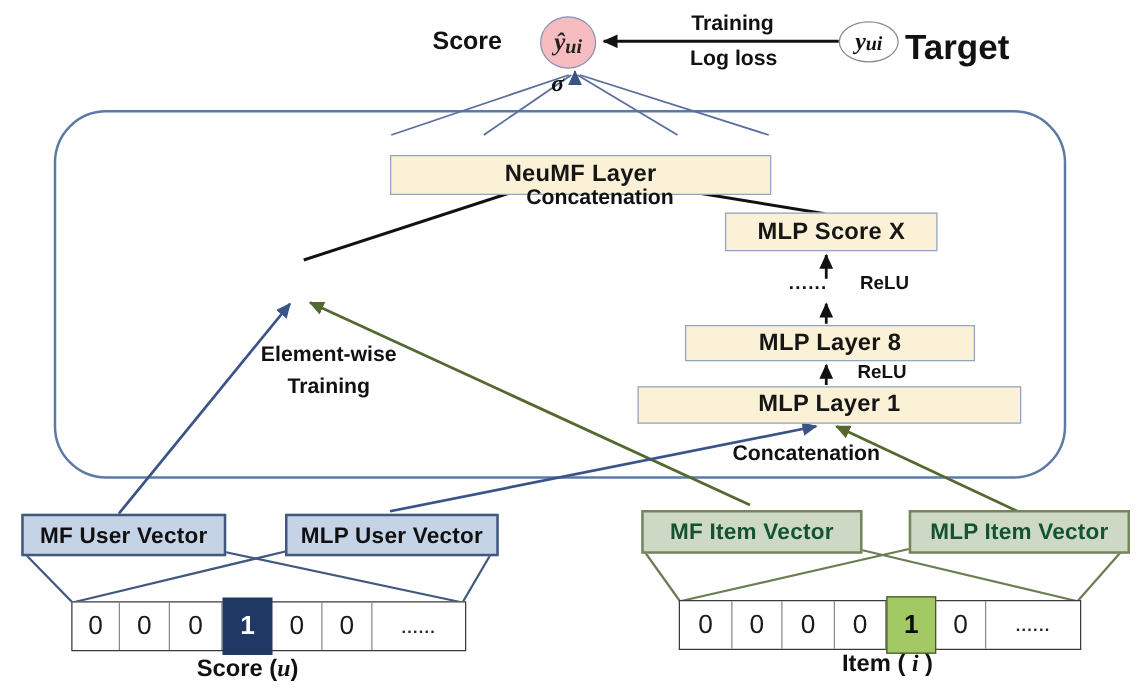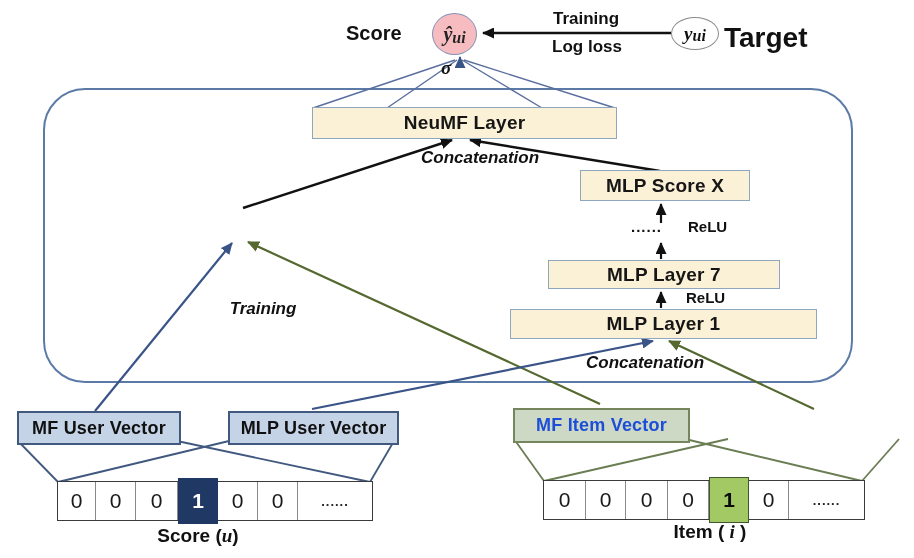--- a/index.html
+++ b/index.html
@@ -11,23 +11,23 @@
     position:absolute;left:43px;top:88px;width:806px;height:291px;
     border:2px solid #5B7BA6;border-radius:42px;background:transparent;z-index:0;
   }
   #wires{position:absolute;left:0;top:0;z-index:1;pointer-events:none;}
   .box{
     position:absolute;z-index:2;display:flex;align-items:center;justify-content:center;
     font-weight:700;letter-spacing:.2px;
   }
   .box-cream{background:#FBF1D6;border:1.5px solid #8FA6BF;font-size:19px;color:#161616;}
   .box-blue {background:#C5D3E7;border:2px solid #41597E;font-size:18px;color:#101010;}
-  .box-green{background:#CDD9C5;border:2px solid #75855C;font-size:18px;color:#1d4ed8;}
+  .box-green{background:#CDD9C5;border:2px solid #75855C;font-size:18px;color:#14532d;}
   .lbl{position:absolute;z-index:2;font-weight:700;white-space:nowrap;}
-  .ital{font-style:italic;}
+  .ital{}
   .center{transform:translateX(-50%);}
   .mathvar{font-family:"Liberation Serif",serif;font-style:italic;font-weight:700;}
   .circle-score{
     position:absolute;left:432px;top:13px;width:43px;height:40px;border-radius:50%;
     background:#F6BCC0;border:1.5px solid #8593B8;z-index:2;
     display:flex;align-items:center;justify-content:center;
     font-family:"Liberation Serif",serif;font-style:italic;font-weight:700;font-size:20px;color:#222;
   }
   .ellipse-target{
     position:absolute;left:671px;top:17px;width:46px;height:31px;border-radius:50%;
@@ -117,59 +117,62 @@
 
   <div class="ellipse-target">
     <span>y</span>
       <span class="subvar" style="margin-bottom:4px;">ui</span>
   </div>
 
   <div class="lbl" style="left:724px;top:22px;font-size:28px;">Target</div>
 
   <div class="lbl mathvar" style="left:441px;top:57px;font-size:19px;">σ</div>
 
-  <div class="box box-cream" style="left:312px;top:107px;width:303px;height:30px;">
+  <div class="box box-cream" style="left:312px;top:124px;width:303px;height:30px;">
     <span>NeuMF Layer</span>
   </div>
 
   <div class="lbl center ital" style="left:480px;top:148px;font-size:17px;">Concatenation</div>
 
 
   <div class="lbl center ital" style="left:263px;top:272px;font-size:17px;text-align:center;white-space:normal;width:160px;line-height:1.45;">
-    <br>
+    <span>Element-wise</span><br>
     <span>Training</span>
   </div>
 
   <div class="box box-cream" style="left:580px;top:170px;width:168px;height:29px;">
     <span>MLP Score X</span>
   </div>
 
   <div class="lbl" style="left:631px;top:218px;font-size:15px;letter-spacing:1px;">......</div>
   <div class="lbl" style="left:688px;top:218px;font-size:15px;">ReLU</div>
 
   <div class="box box-cream" style="left:548px;top:260px;width:230px;height:27px;">
-    <span>MLP Layer 7</span>
+    <span>MLP Layer 8</span>
   </div>
 
   <div class="lbl" style="left:686px;top:289px;font-size:15px;">ReLU</div>
 
   <div class="box box-cream" style="left:510px;top:309px;width:305px;height:28px;">
     <span>MLP Layer 1</span>
   </div>
 
   <div class="lbl center ital" style="left:645px;top:353px;font-size:17px;">Concatenation</div>
 
   <div class="box box-blue" style="left:17px;top:411px;width:160px;height:30px;">
     <span>MF User Vector</span>
   </div>
   <div class="box box-blue" style="left:228px;top:411px;width:167px;height:30px;">
     <span>MLP User Vector</span>
   </div>
   <div class="box box-green" style="left:513px;top:408px;width:173px;height:31px;">
     <span>MF Item Vector</span>
+  </div>
+  <div class="box box-green" style="left:727px;top:408px;width:173px;height:31px;">
+    <span>MLP Item Vector</span>
   </div>
 
   <div class="vec" style="left:57px;top:481px;">
     <div class="cell" style="width:38px">0</div>
     <div class="cell" style="width:40px">0</div>
     <div class="cell" style="width:42px">0</div>
     <div class="cell hot-user" style="width:40px">1</div>
     <div class="cell" style="width:40px">0</div>
     <div class="cell" style="width:40px">0</div>
     <div class="cell cell-dots" style="width:74px">......</div>

